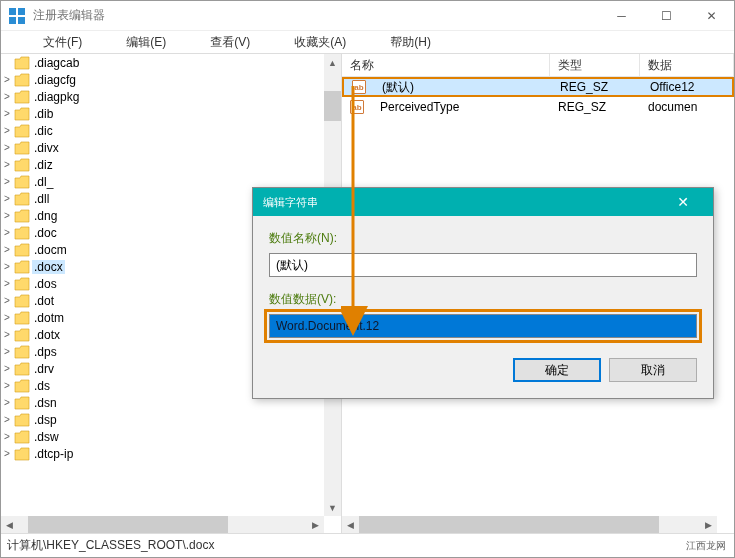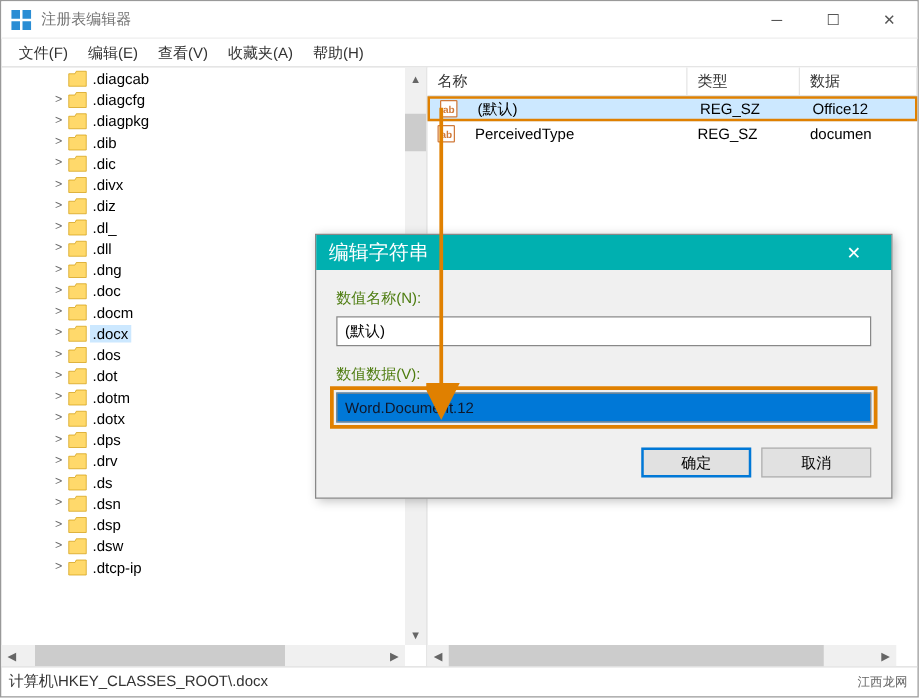--- a/index.html
+++ b/index.html
@@ -6,27 +6,27 @@
 body { width: 735px; height: 558px; background: #fff; overflow: hidden; position: relative; border: 1px solid #999; }
 
 .titlebar { height: 30px; background: #fff; display: flex; align-items: center; padding: 0 0 0 8px; border-bottom: 1px solid #eee; }
 .titlebar .app-icon { width: 16px; height: 16px; margin-right: 8px; }
 .titlebar .app-icon svg { width: 16px; height: 16px; }
 .titlebar .title { flex: 1; color: #737373; }
 .titlebar .win-controls { display: flex; }
 .titlebar .win-controls .btn { width: 45px; height: 30px; display: flex; align-items: center; justify-content: center; color: #555; }
 
 .menubar { height: 22px; display: flex; align-items: center; padding: 0 6px; gap: 0; }
-.menubar .menu-item { padding: 2px 8px; color: #333; }
+.menubar .menu-item { padding: 2px 8px; color: #333; margin-left: 28px; }
 
 .content { display: flex; height: 480px; border-top: 1px solid #ddd; }
 
 .tree-panel { width: 341px; border-right: 1px solid #ddd; overflow: hidden; position: relative; }
 .tree-scroll { overflow: hidden; height: 462px; }
-.tree-node { display: flex; align-items: center; height: 17px; padding-left: 40px; white-space: nowrap; }
+.tree-node { display: flex; align-items: center; height: 17px; white-space: nowrap; }
 .tree-node.selected .label { background: #cce8ff; }
 .tree-node .expander { width: 12px; color: #666; font-size: 10px; display: flex; justify-content: center; }
 .tree-node .folder-icon { width: 16px; height: 14px; margin: 0 2px 0 1px; }
 .tree-node .folder-icon svg { width: 16px; height: 14px; display: block; }
 .tree-node .label { padding: 0 2px; }
 
 .list-panel { flex: 1; display: flex; flex-direction: column; position: relative; }
 .list-header { display: flex; height: 23px; border-bottom: 1px solid #e5e5e5; background: #fff; }
 .list-header .col { padding: 3px 8px; border-right: 1px solid #e5e5e5; color: #333; }
 .list-header .col-name { width: 208px; }
@@ -48,21 +48,21 @@
 .scrollbar-h .thumb { position: absolute; height: 17px; background: #ccc; }
 .scrollbar-v { position: absolute; top: 0; right: 0; bottom: 0; width: 17px; background: #f0f0f0; display: flex; flex-direction: column; align-items: center; }
 .scrollbar-v .arrow { width: 17px; height: 17px; display: flex; align-items: center; justify-content: center; color: #666; font-size: 9px; }
 .scrollbar-v .track { flex: 1; width: 17px; position: relative; }
 .scrollbar-v .thumb { position: absolute; width: 17px; background: #ccc; }
 
 .statusbar { height: 23px; border-top: 1px solid #ddd; display: flex; align-items: center; padding: 0 6px; color: #333; }
 
 .dialog { position: absolute; left: 251px; top: 186px; width: 462px; background: #f0f0f0; border: 1px solid #888; box-shadow: 2px 2px 8px rgba(0,0,0,0.25); }
 .dialog .dlg-title { height: 28px; background: #00b0b0; color: #fff; display: flex; align-items: center; padding: 0 10px; }
-.dialog .dlg-title .title-text { flex: 1; font-size: 16px; }
+.dialog .dlg-title .title-text { flex: 1; font-size: 11px; }
 .dialog .dlg-close { width: 40px; text-align: center; color: #fff; font-size: 14px; }
 .dialog .dlg-body { padding: 14px 16px 16px 16px; }
 .dialog .field-label { margin-bottom: 6px; color: #4d7c0f; }
 .dialog .text-input { width: 100%; height: 24px; border: 1px solid #888; background: #fff; padding: 2px 6px; font-size: 12px; outline: none; }
 .dialog .text-input.selected { background: #0078d7; color: #0f172a; }
 .dialog .field-group { margin-bottom: 14px; }
 .dialog .input-highlight { border: 3px solid #e08000; padding: 2px; margin: -5px; }
 .dialog .dlg-buttons { display: flex; justify-content: flex-end; gap: 8px; padding-top: 6px; }
 .dialog .dlg-btn { width: 88px; height: 24px; background: #e1e1e1; border: 1px solid #adadad; text-align: center; line-height: 22px; }
 .dialog .dlg-btn.default { border: 2px solid #0078d7; line-height: 20px; }

